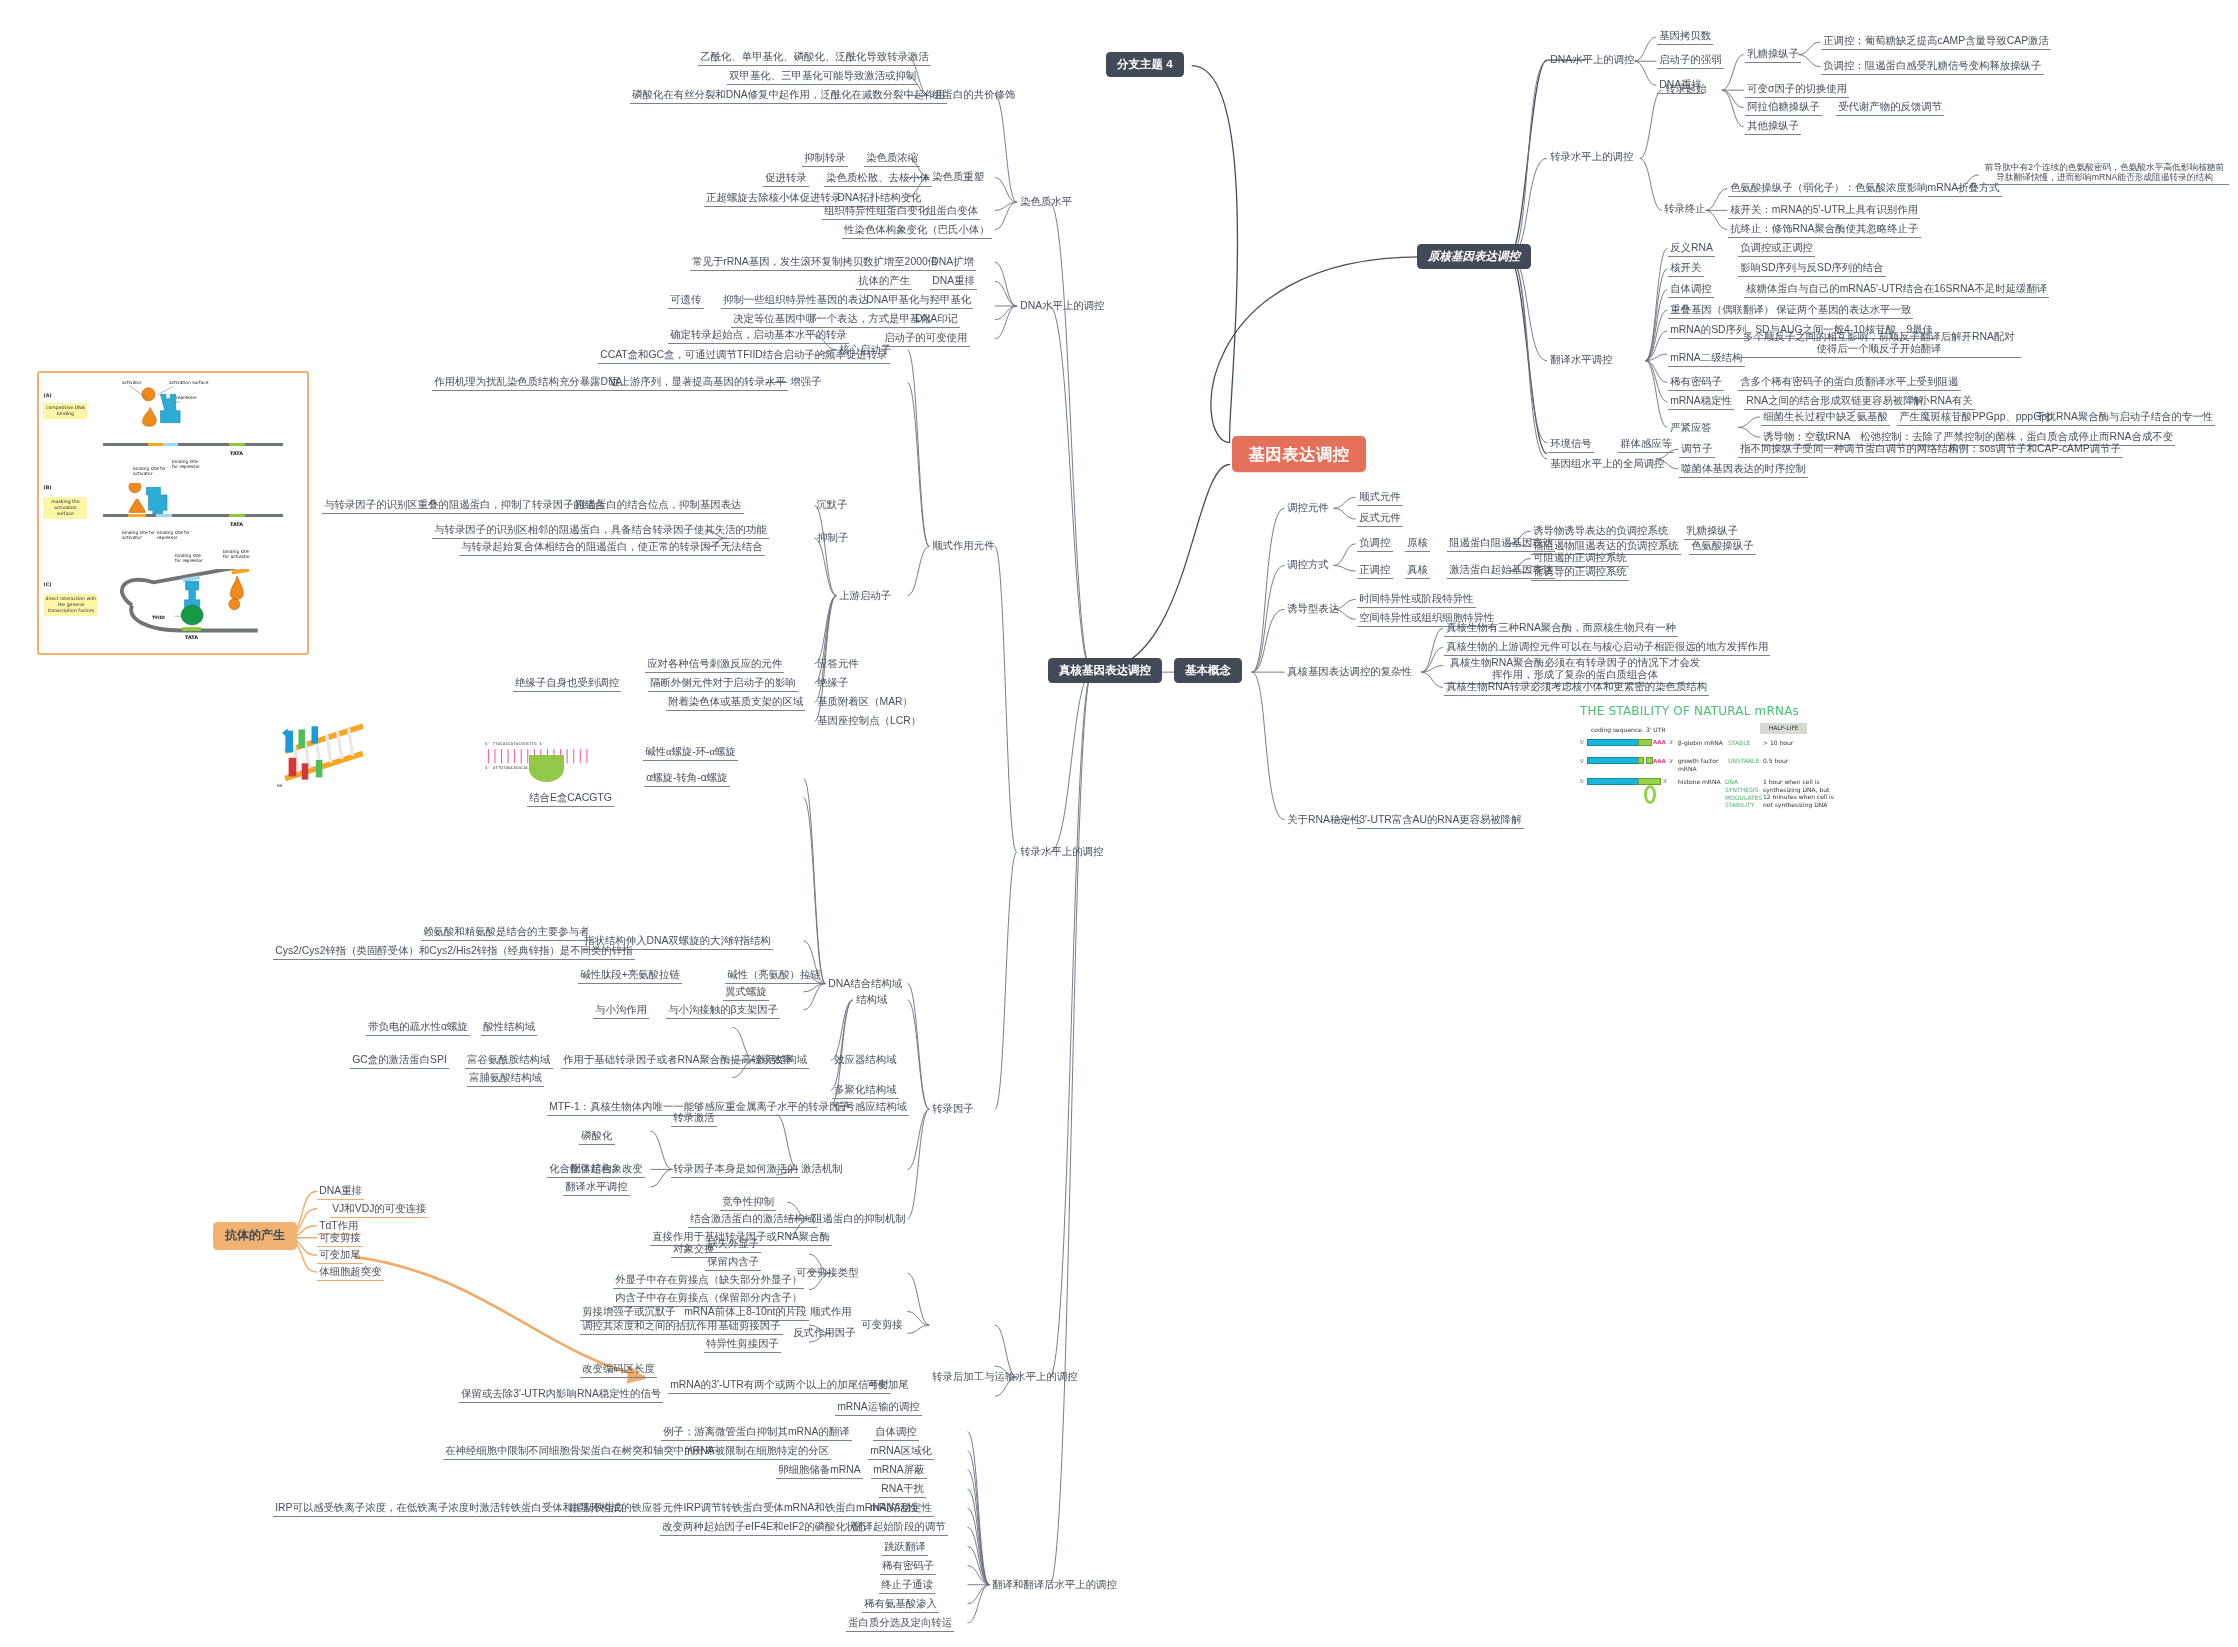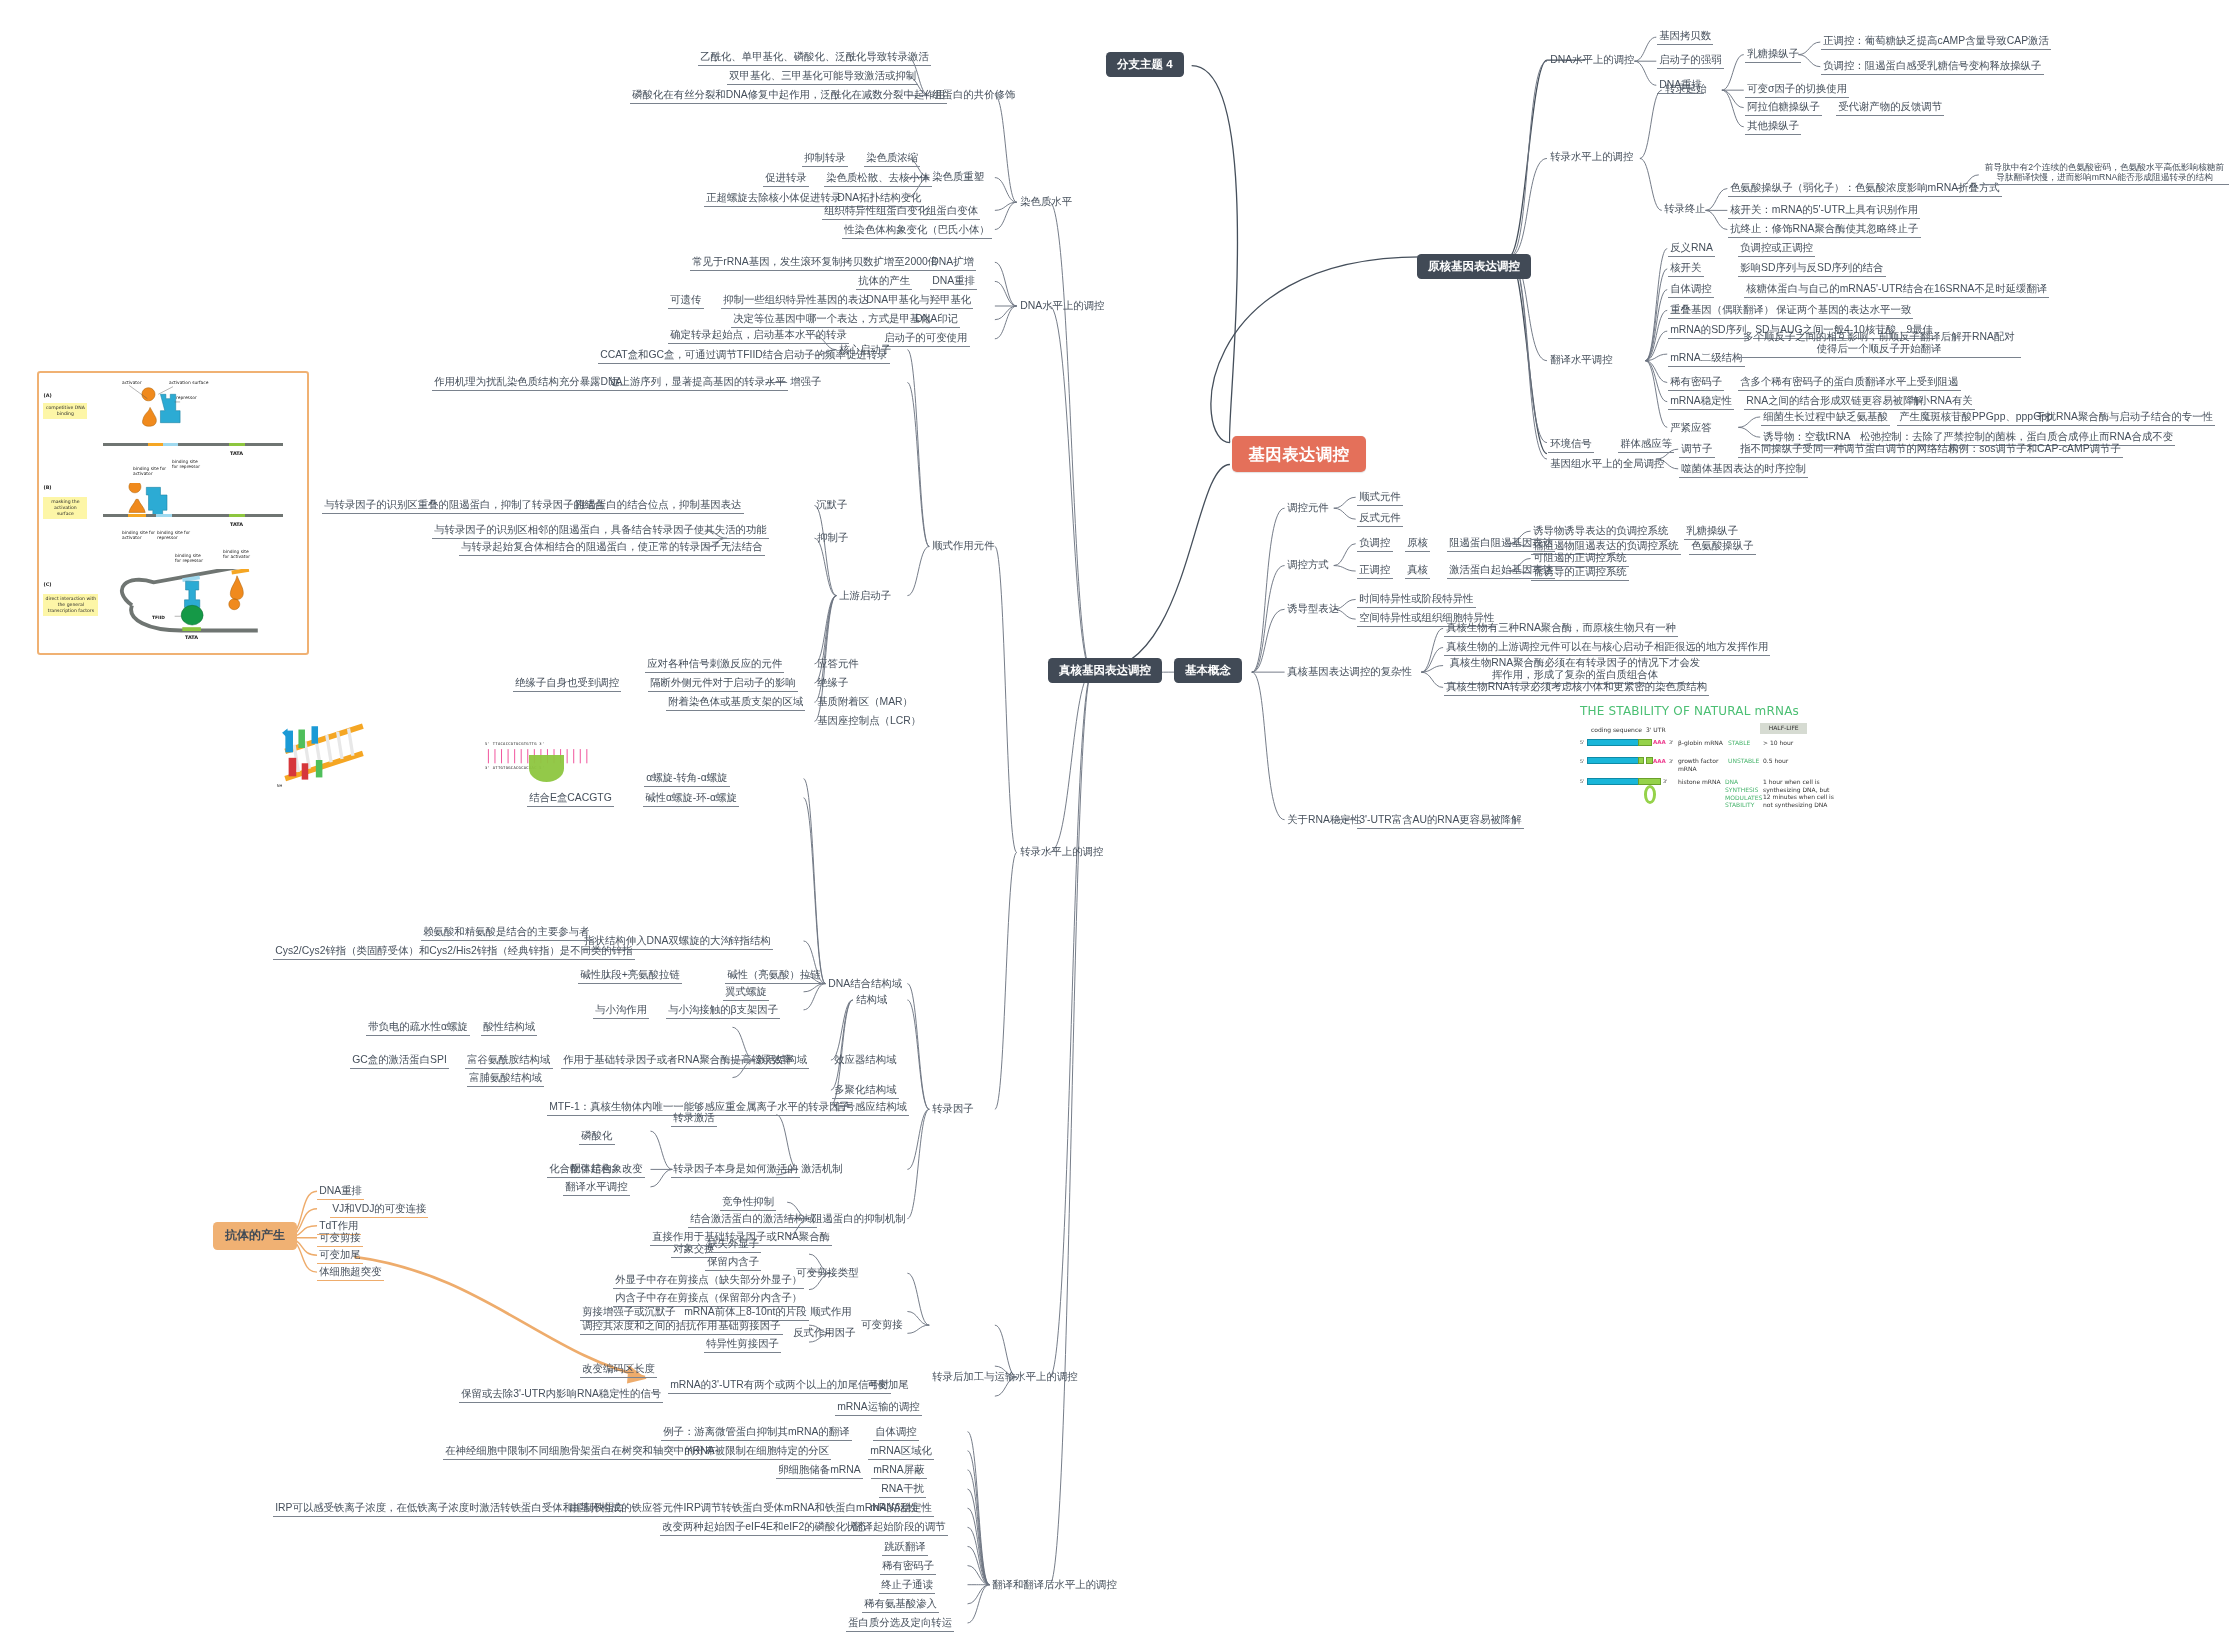--- a/index.html
+++ b/index.html
@@ -271,21 +271,21 @@
     <path d="M520,2265 C560,2265 545,2328 580,2328"></path>
   </g>
   <g fill="none" stroke="#eeac6c" stroke-width="5">
     <path d="M648,2300 C880,2330 1000,2480 1180,2520"></path>
   </g>
   <polygon points="1183,2523 1150,2498 1147,2532" fill="#eeac6c"></polygon>
 </svg>
 
 <div class="node root" style="left:1232px; top:436px;">基因表达调控</div>
 <div class="node major" style="left:1106px; top:52px;">分支主题 4</div>
-<div class="node major" style="left:1417px; top:254px;">原核基因表达调控</div>
+<div class="node major" style="left:1417px; top:244px;font-style:italic;">原核基因表达调控</div>
 <div class="node major" style="left:1048px; top:658px;">真核基因表达调控</div>
 <div class="node major" style="left:1174px; top:658px;">基本概念</div>
 <div class="node orangebox" style="left:213px; top:1222px;">抗体的产生</div>
 
 <div class="node leaf" style="left:317px; top:1183px; border-bottom-color:#eeac6c;">DNA重排</div>
 <div class="node leaf" style="left:330px; top:1201px; border-bottom-color:#eeac6c;">VJ和VDJ的可变连接</div>
 <div class="node leaf" style="left:317px; top:1218px; border-bottom-color:#eeac6c;">TdT作用</div>
 <div class="node leaf" style="left:317px; top:1230px; border-bottom-color:#eeac6c;">可变剪接</div>
 <div class="node leaf" style="left:317px; top:1247px; border-bottom-color:#eeac6c;">可变加尾</div>
 <div class="node leaf" style="left:317px; top:1264px; border-bottom-color:#eeac6c;">体细胞超突变</div>
@@ -464,21 +464,21 @@
 <div class="node plain" style="left:815px; top:675px;">绝缘子</div>
 <div class="node leaf" style="left:648px; top:675px;">隔断外侧元件对于启动子的影响</div>
 <div class="node leaf" style="left:513px; top:675px;">绝缘子自身也受到调控</div>
 <div class="node plain" style="left:815px; top:694px;">基质附着区（MAR）</div>
 <div class="node leaf" style="left:666px; top:694px;">附着染色体或基质支架的区域</div>
 <div class="node plain" style="left:815px; top:713px;">基因座控制点（LCR）</div>
 
 <div class="node plain" style="left:930px; top:1101px;">转录因子</div>
 <div class="node plain" style="left:826px; top:976px;">DNA结合结构域</div>
 <div class="node leaf" style="left:644px; top:770px;">α螺旋-转角-α螺旋</div>
-<div class="node leaf" style="left:643px; top:790px;">碱性α螺旋-环-α螺旋</div>
+<div class="node leaf" style="left:643px; top:744px;font-family:Liberation Serif, serif;">碱性α螺旋-环-α螺旋</div>
 <div class="node leaf" style="left:527px; top:790px;">结合E盒CACGTG</div>
 <div class="node leaf" style="left:727px; top:933px;">锌指结构</div>
 <div class="node leaf" style="left:582px; top:933px;">指状结构伸入DNA双螺旋的大沟</div>
 <div class="node leaf" style="left:421px; top:924px;">赖氨酸和精氨酸是结合的主要参与者</div>
 <div class="node leaf" style="left:273px; top:943px;">Cys2/Cys2锌指（类固醇受体）和Cys2/His2锌指（经典锌指）是不同类的锌指</div>
 <div class="node leaf" style="left:725px; top:967px;">碱性（亮氨酸）拉链</div>
 <div class="node leaf" style="left:578px; top:967px;">碱性肽段+亮氨酸拉链</div>
 <div class="node leaf" style="left:723px; top:984px;">翼式螺旋</div>
 <div class="node leaf" style="left:666px; top:1002px;">与小沟接触的β支架因子</div>
 <div class="node leaf" style="left:593px; top:1002px;">与小沟作用</div>

